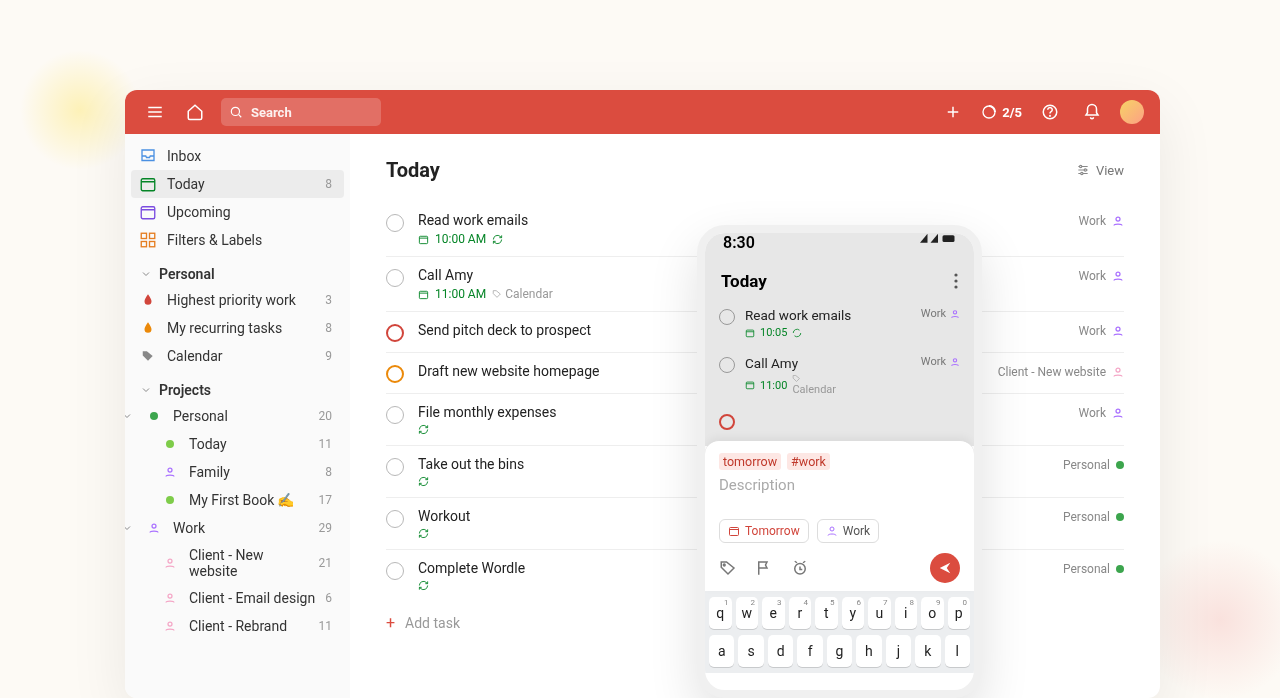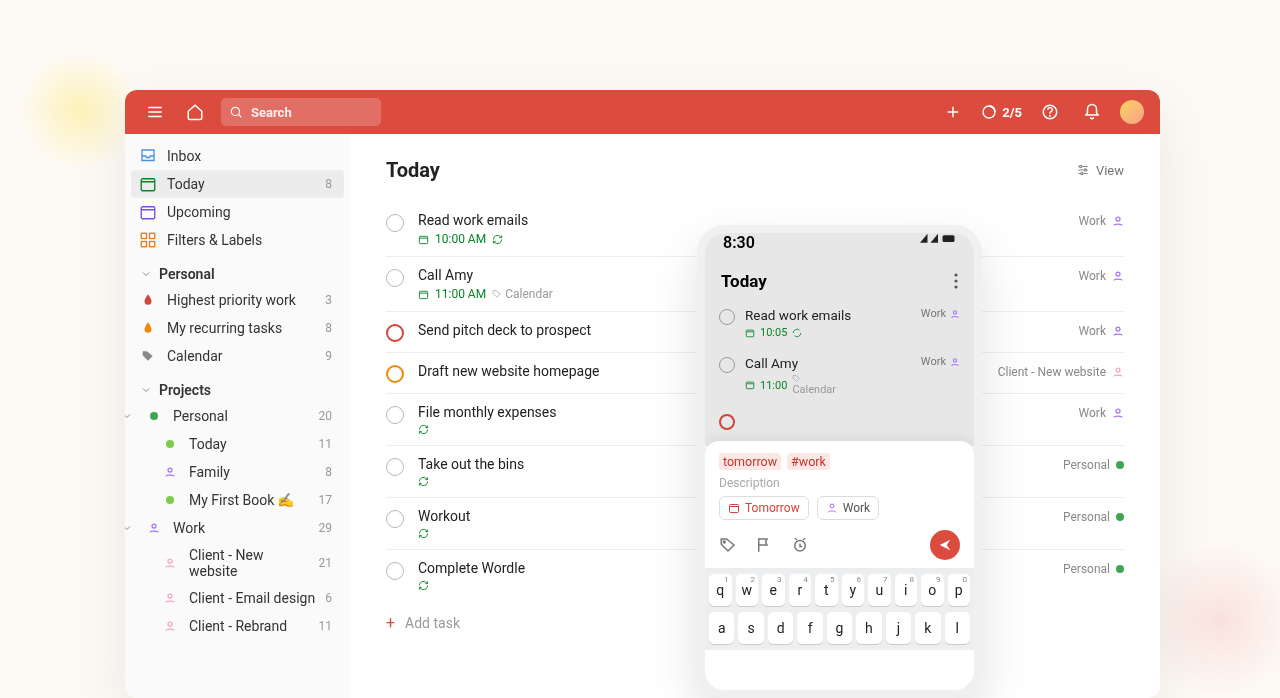--- a/index.html
+++ b/index.html
@@ -89,21 +89,21 @@
   .ph-ttitle{font-size:13.5px;color:#222;}
   .ph-tmeta{display:flex;align-items:center;gap:5px;font-size:11px;color:#058527;margin-top:3px;}
   .ph-tmeta .cal{color:#999;}
   .ph-tright{font-size:11px;color:#777;display:flex;align-items:center;gap:4px;}
   .ph-sheet{background:#fff;border-top:1px solid #ddd;padding:12px 14px 8px; border-radius: 14px 14px 0 0; margin-top:-6px; position:relative; z-index:2; box-shadow:0 -3px 8px rgba(0,0,0,.05);}
   .ph-input-title{font-size:14px;color:#222;margin-bottom:6px;}
   .ph-tags{display:flex;gap:6px;margin-bottom:6px;}
   .ph-tag{font-size:12.5px;padding:1px 4px;border-radius:3px;}
   .ph-tag.date{background:#fde7e4;color:#c0392b;}
   .ph-tag.hash{background:#fde7e4;color:#c0392b;}
-  .ph-desc{font-size:12px;color:#aaa;margin-bottom:6px;}
+  .ph-desc{font-size:15px;color:#aaa;margin-bottom:25px;}
   .ph-chips{display:flex;gap:8px;margin-bottom:10px;}
   .ph-chip{display:flex;align-items:center;gap:5px;padding:4px 8px;border:1px solid #ddd;border-radius:6px;font-size:12px;color:#555;}
   .ph-chip.tm{color:#d1453b;}
   .ph-actions{display:flex;align-items:center;gap:18px;color:#777;}
   .ph-send{margin-left:auto;width:30px;height:30px;border-radius:50%;background:#db4c3f;display:flex;align-items:center;justify-content:center;color:#fff;}
   .keyboard{background:#eceef0;padding:6px 4px 0;}
   .krow{display:flex;gap:4px;justify-content:center;margin-bottom:6px;}
   .key{background:#fff;border-radius:5px;min-width:22px;height:32px;display:flex;align-items:center;justify-content:center;font-size:14px;color:#222;box-shadow:0 1px 0 rgba(0,0,0,.15);position:relative;flex:1;}
   .key sup{position:absolute;top:1px;right:3px;font-size:8px;color:#888;}
   svg{display:block;}

